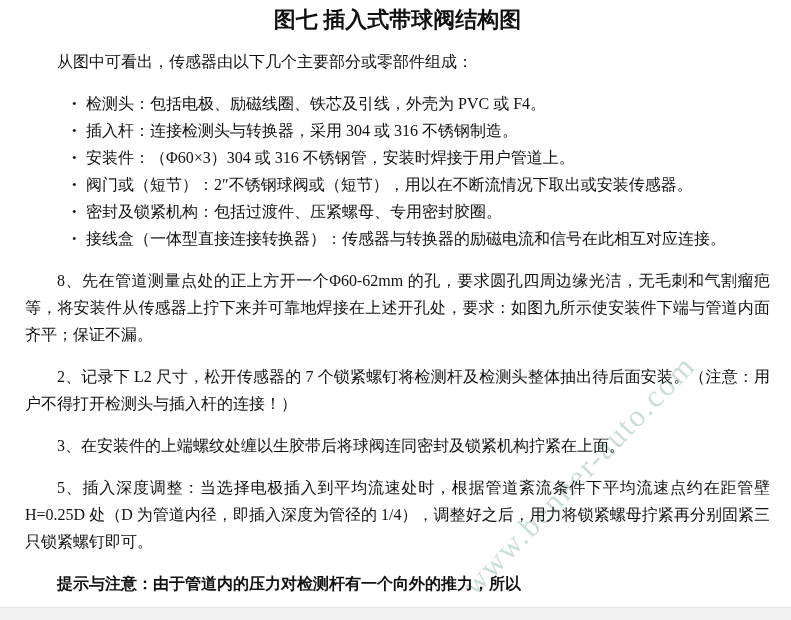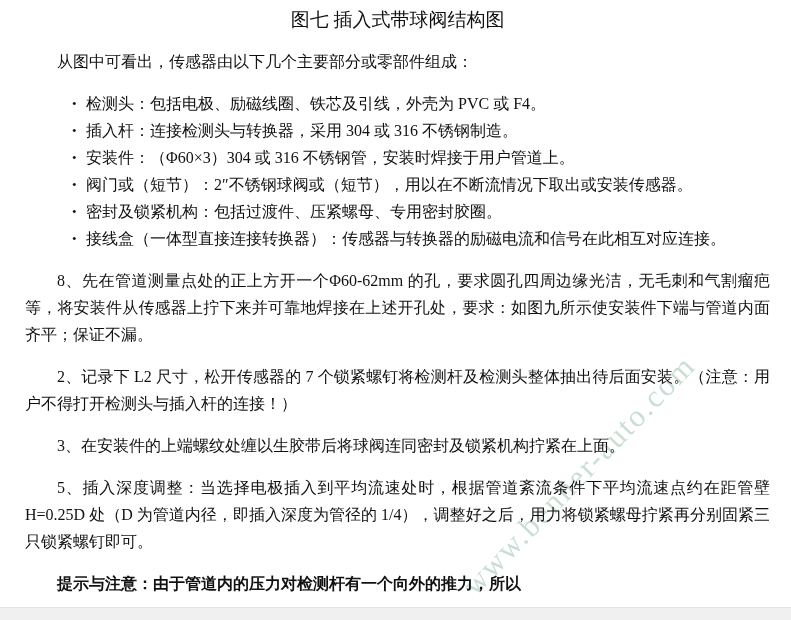--- a/index.html
+++ b/index.html
@@ -18,22 +18,22 @@
   }
   .content {
     position: relative;
     z-index: 2;
     padding: 7px 6px 0 10px;
     font-size: 16px;
     line-height: 27px;
   }
   .doc-title {
     text-align: center;
-    font-weight: normal;
-    font-size: 19px;
+    font-weight: bold;
+    font-size: 22px;
     line-height: 26px;
     margin: 0 0 4px 0;
   }
   .intro, .step, .notice-lead {
     margin: 15px;
     text-indent: 2em;
     text-align: justify;
   }
   .bullet-row {
     display: flex;

